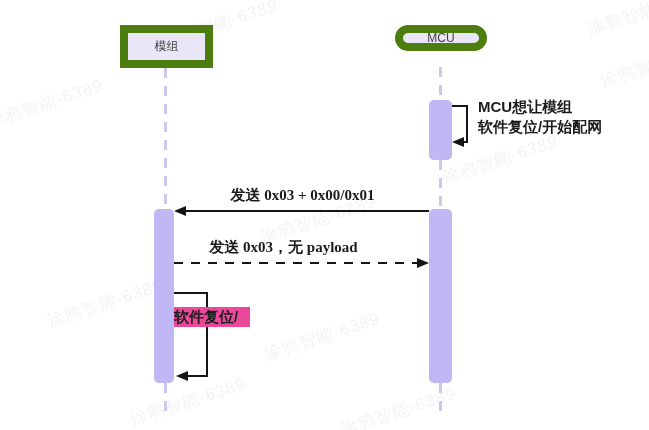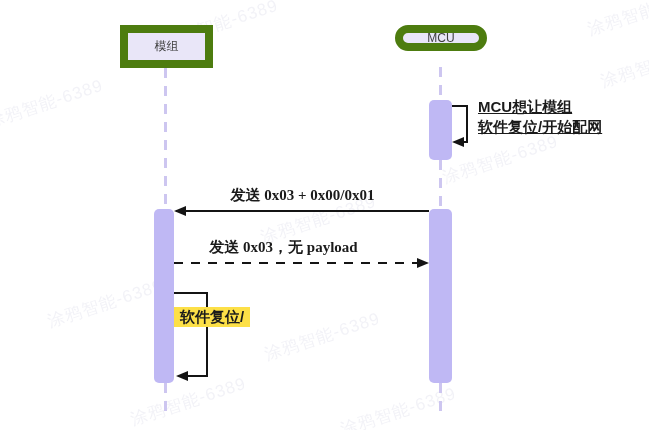--- a/index.html
+++ b/index.html
@@ -41,21 +41,21 @@
   }
   .msg-label {
     position: absolute; font-size: 15px; font-weight: 600; color: #1b1b1b;
     text-align: center; white-space: nowrap; font-family: Liberation Serif, serif;
   }
   .self-label {
     position: absolute; font-size: 15px; font-weight: 600; color: #1b1b1b;
     line-height: 20px; white-space: nowrap;
   }
   .self-label span { display: block; }
-  .over-line { background: #fde047; z-index: 2; text-align: center; }
+  .over-line { background: #ec4899; z-index: 2; }
 </style>
 </head>
 <body>
 
 <div id="canvas">
 
   <span class="watermark" style="left:160px; top:12px;">涂鸦智能-6389</span>
   <span class="watermark" style="left:585px; top:0px;">涂鸦智能-6389</span>
   <span class="watermark" style="left:-15px; top:92px;">涂鸦智能-6389</span>
   <span class="watermark" style="left:440px; top:148px;">涂鸦智能-6389</span>
@@ -81,21 +81,21 @@
 
   <div class="bar" style="left:429px; top:100px; width:23px; height:60px;"></div>
   <div class="bar" style="left:429px; top:209px; width:23px; height:174px;"></div>
   <div class="bar" style="left:154px; top:209px; width:20px; height:174px;"></div>
 
   <div>
     <div class="hline" style="left:452px; top:105px; width:16px;"></div>
     <div class="vline" style="left:466px; top:105px; height:38px;"></div>
     <div class="hline" style="left:462px; top:141px; width:6px;"></div>
     <div class="arrow-left" style="left:452px; top:137px;"></div>
-    <div class="self-label" style="left:478px; top:97px;text-decoration:underline;">
+    <div class="self-label" style="left:478px; top:97px;">
       <span>MCU想让模组</span>
       <span>软件复位/开始配网</span>
     </div>
   </div>
 
   <div>
     <div class="msg-label" style="left:176px; top:186px; width:253px;">发送 0x03 + 0x00/0x01</div>
     <div class="hline" style="left:176px; top:210px; width:253px;"></div>
     <div class="arrow-left" style="left:174px; top:206px;"></div>
   </div>

